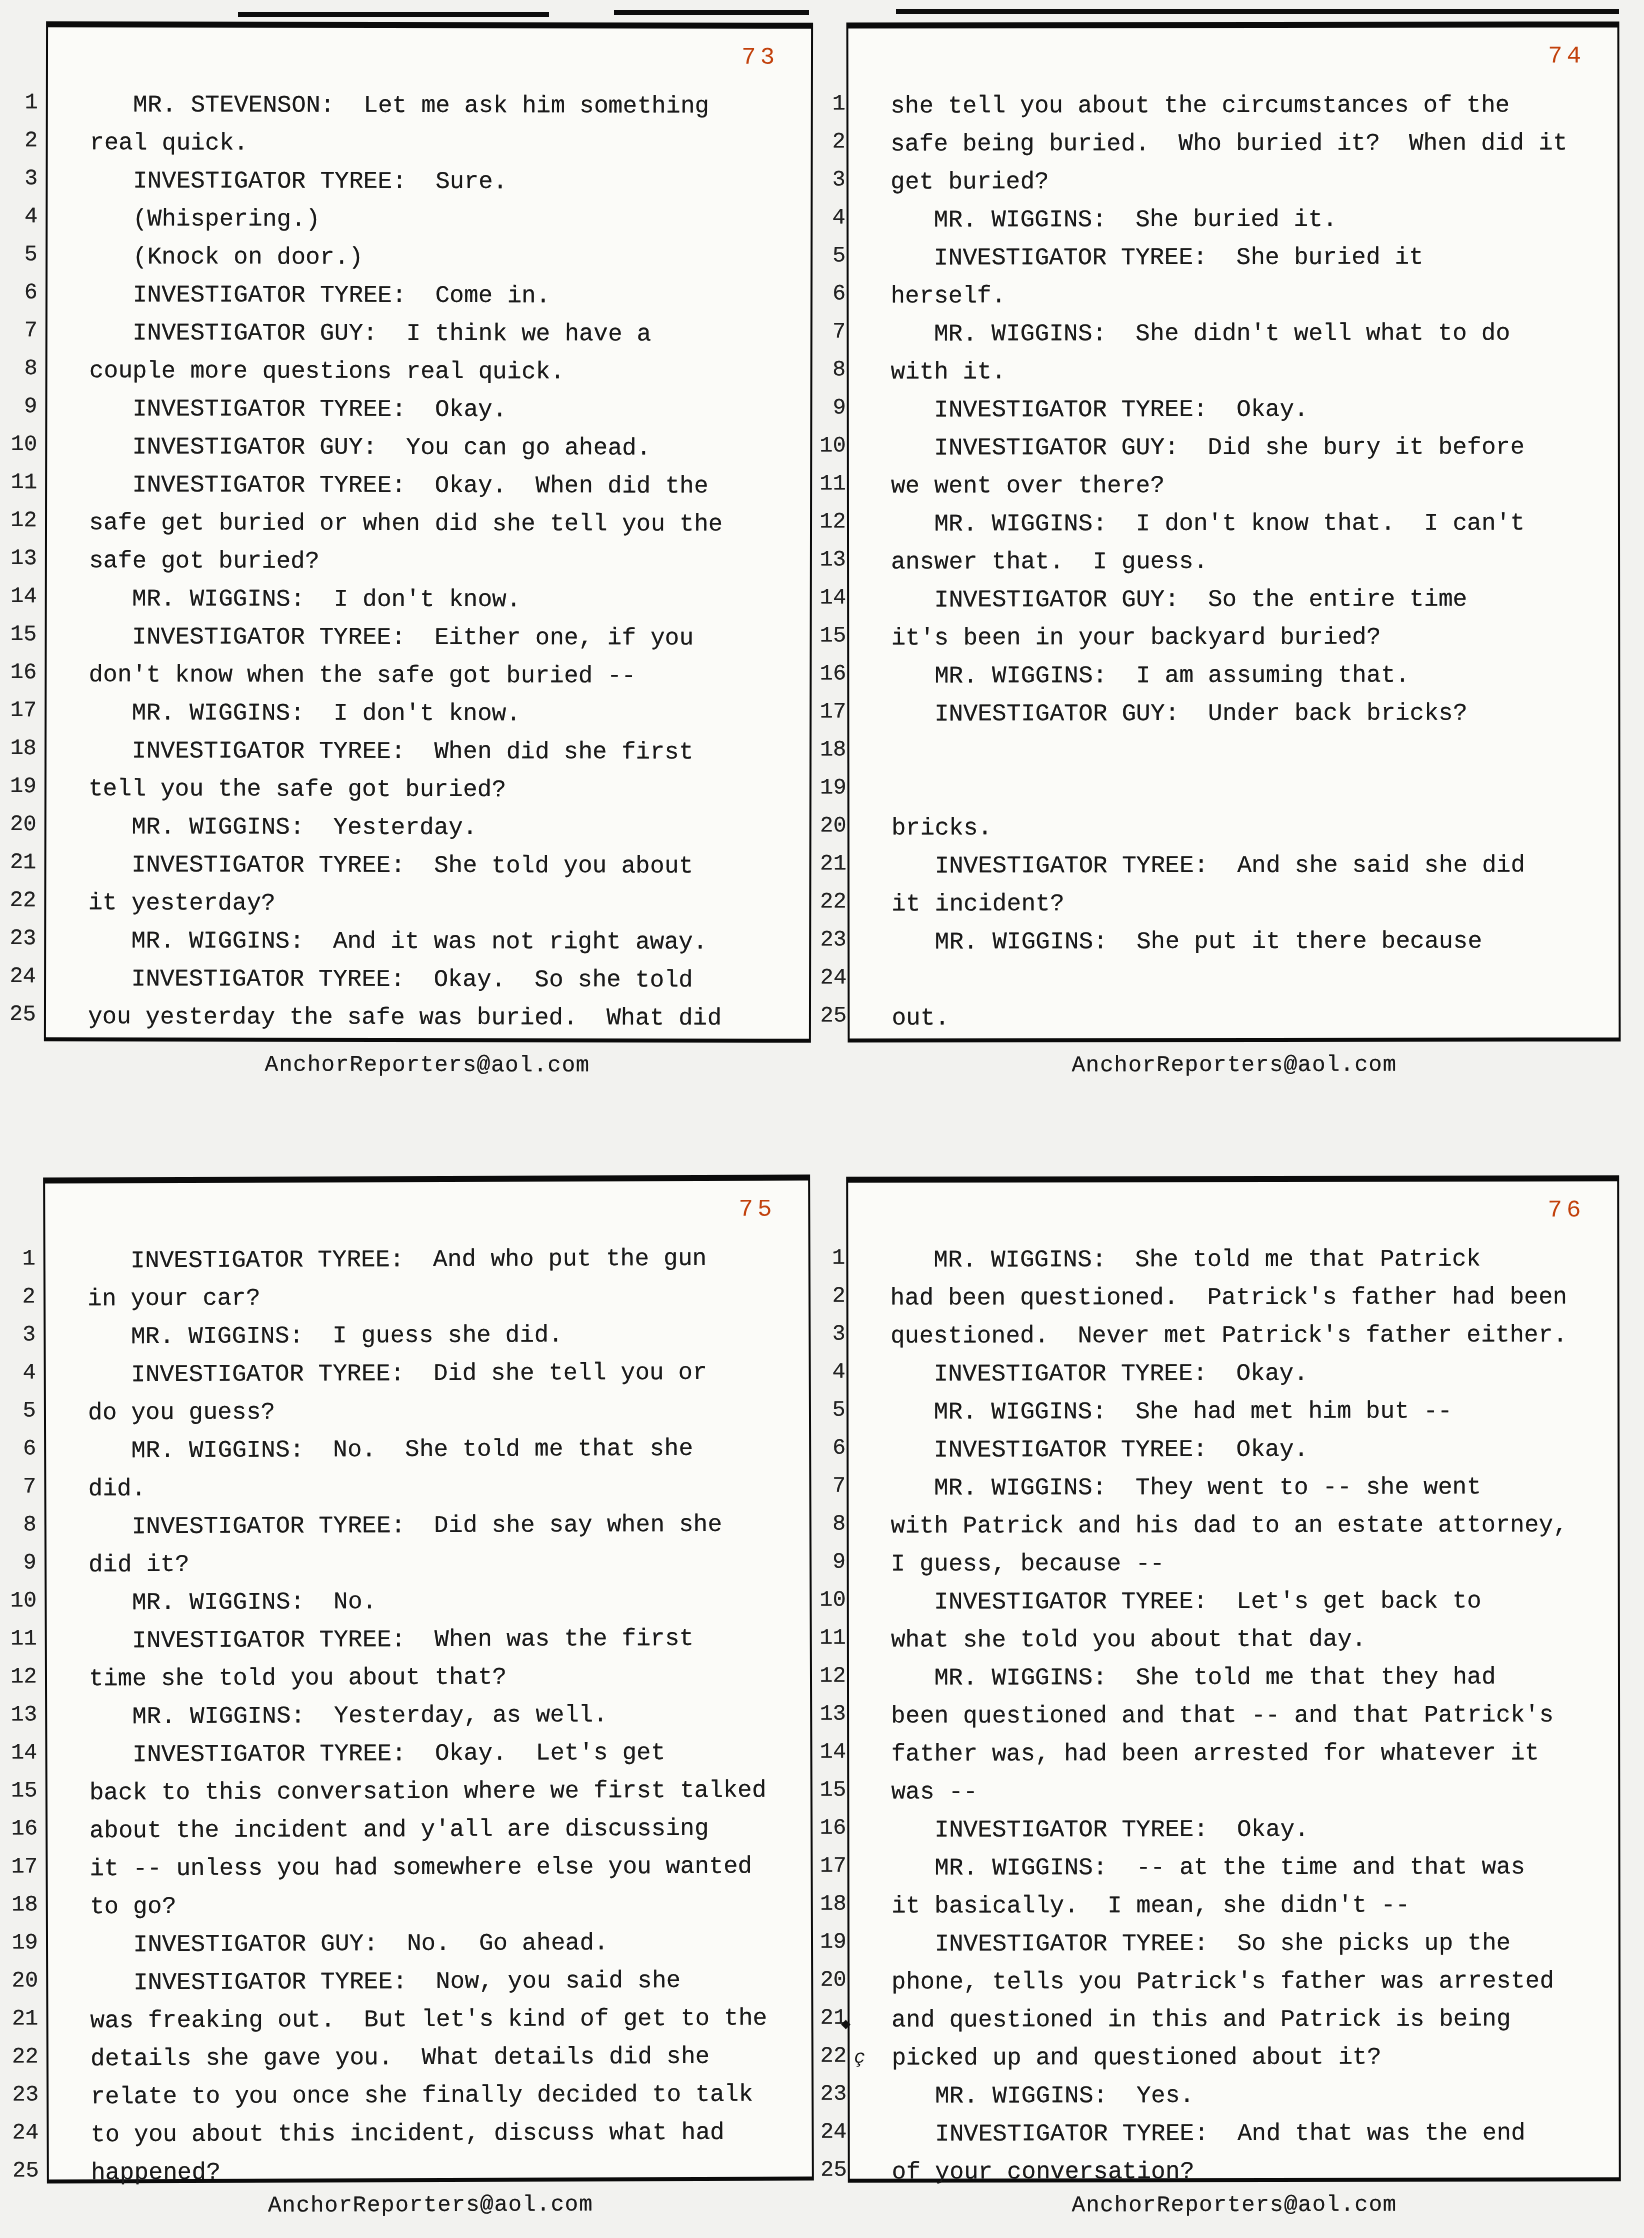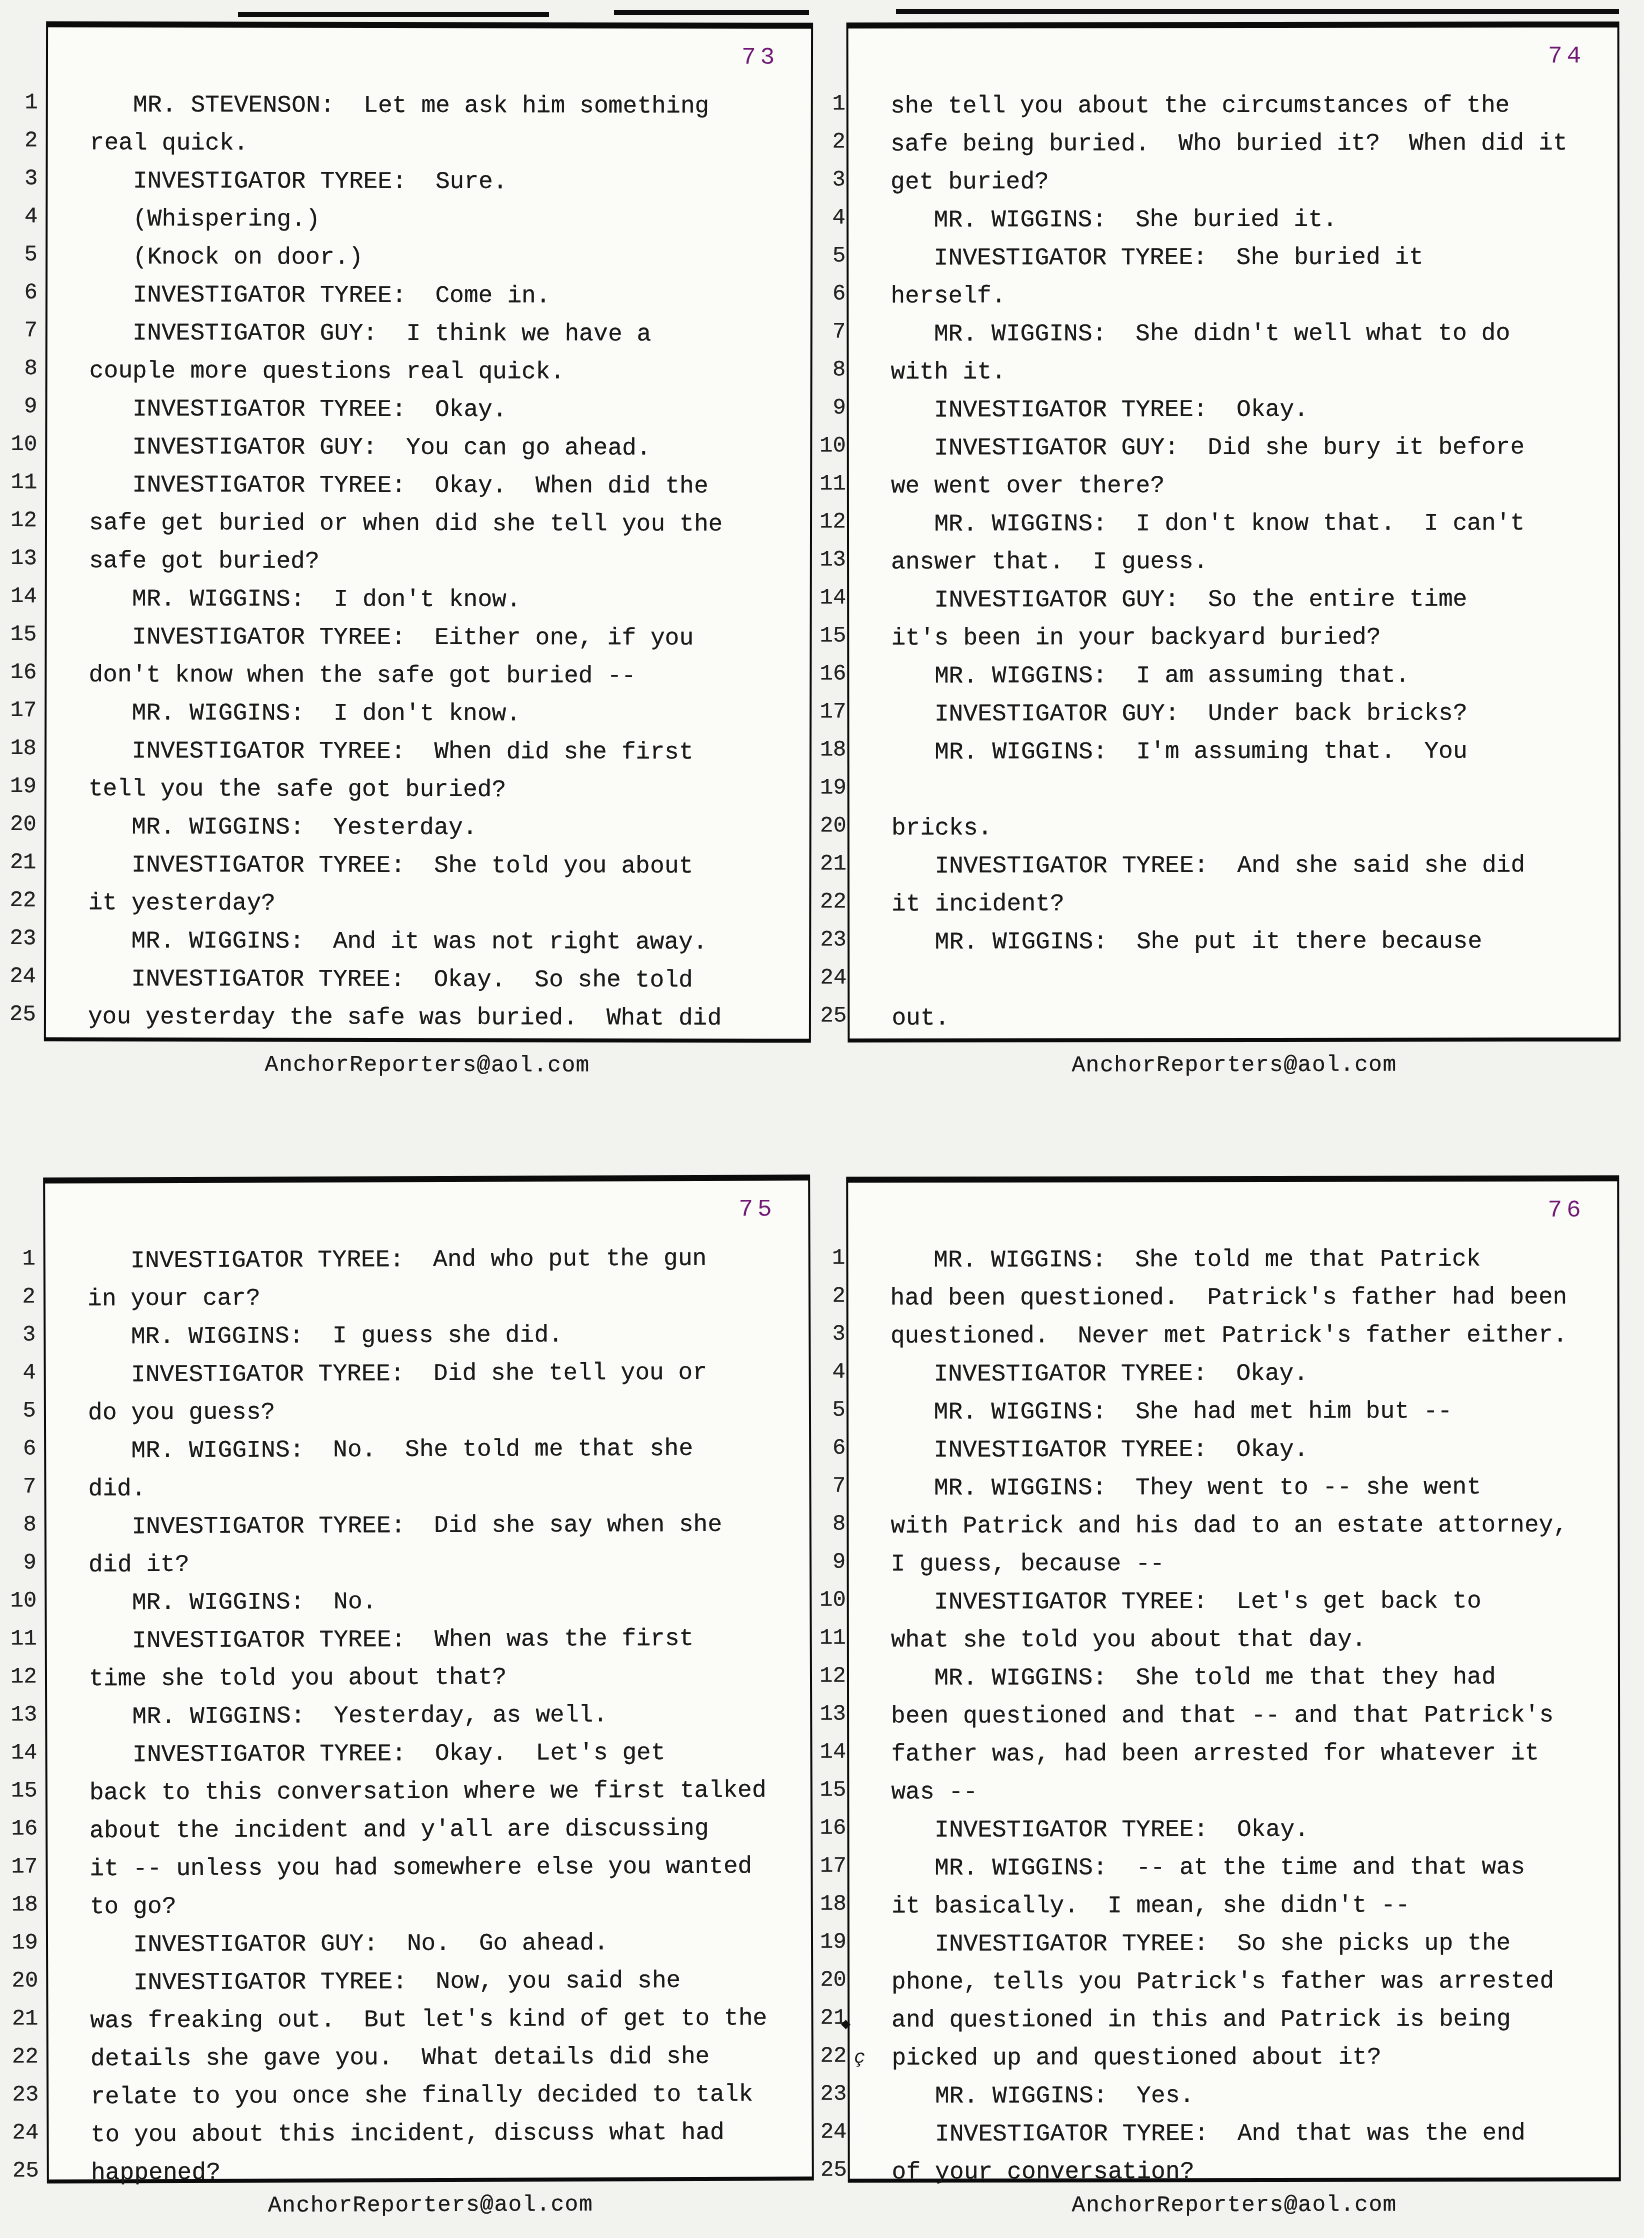--- a/index.html
+++ b/index.html
@@ -26,21 +26,21 @@
     border-top-width: 6.5px;
     border-bottom-width: 4.3px;
     background: #fbfbf8;
   }
 
   .page-number {
     position: absolute;
     top: 14.5px; right: 32px;
     font-size: 24px;
     letter-spacing: 4.3px;
-    color: #701a75;
+    color: #c2410c;
   }
 
   .lines {
     position: absolute;
     top: 62px; left: 0; right: 0;
     padding-left: 42px;
   }
   .line { position: relative; height: 38px; }
   .line .txt {
     white-space: pre;
@@ -142,21 +142,21 @@
           <div class="line"><span class="ln">8</span><span class="txt">with it.</span></div>
           <div class="line"><span class="ln">9</span><span class="txt">   INVESTIGATOR TYREE:  Okay.</span></div>
           <div class="line"><span class="ln">10</span><span class="txt">   INVESTIGATOR GUY:  Did she bury it before</span></div>
           <div class="line"><span class="ln">11</span><span class="txt">we went over there?</span></div>
           <div class="line"><span class="ln">12</span><span class="txt">   MR. WIGGINS:  I don't know that.  I can't</span></div>
           <div class="line"><span class="ln">13</span><span class="txt">answer that.  I guess.</span></div>
           <div class="line"><span class="ln">14</span><span class="txt">   INVESTIGATOR GUY:  So the entire time</span></div>
           <div class="line"><span class="ln">15</span><span class="txt">it's been in your backyard buried?</span></div>
           <div class="line"><span class="ln">16</span><span class="txt">   MR. WIGGINS:  I am assuming that.</span></div>
           <div class="line"><span class="ln">17</span><span class="txt">   INVESTIGATOR GUY:  Under back bricks?</span></div>
-          <div class="line"><span class="ln">18</span><span class="txt">   MR. WIGGINS:  I'm assuming that.  You</span></div>
+          <div class="line"><span class="ln">18</span></div>
           <div class="line"><span class="ln">19</span></div>
           <div class="line"><span class="ln">20</span><span class="txt">bricks.</span></div>
           <div class="line"><span class="ln">21</span><span class="txt">   INVESTIGATOR TYREE:  And she said she did</span></div>
           <div class="line"><span class="ln">22</span><span class="txt">it incident?</span></div>
           <div class="line"><span class="ln">23</span><span class="txt">   MR. WIGGINS:  She put it there because</span></div>
           <div class="line"><span class="ln">24</span></div>
           <div class="line"><span class="ln">25</span><span class="txt">out.</span></div>
         </div>
     </div>
     <div class="page-footer">AnchorReporters@aol.com</div>

